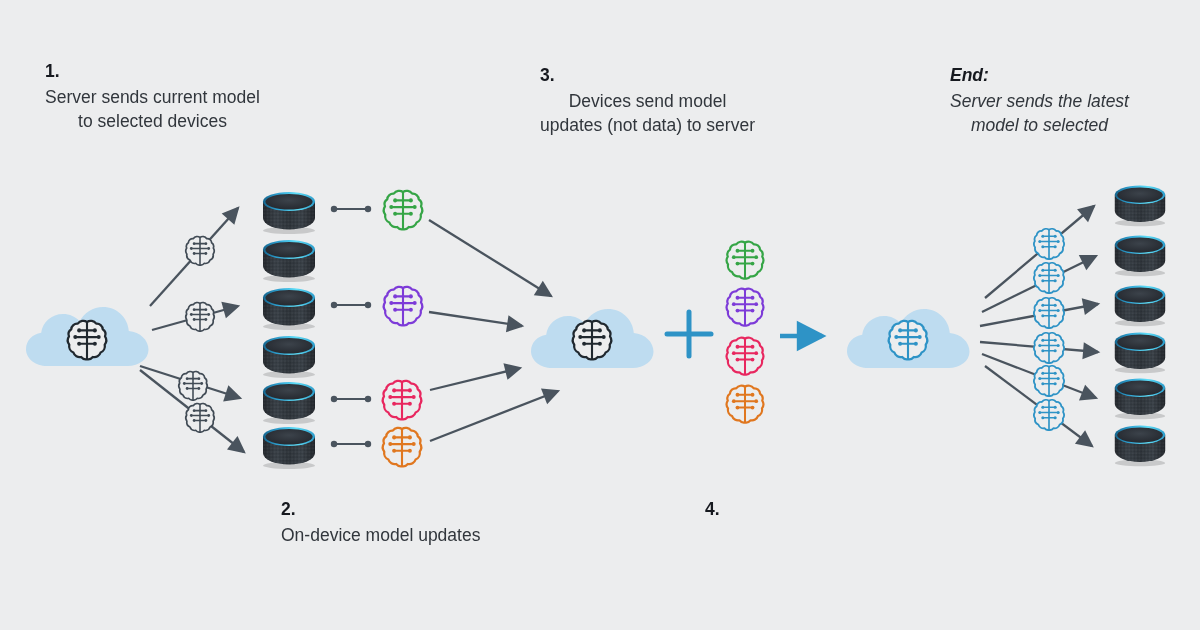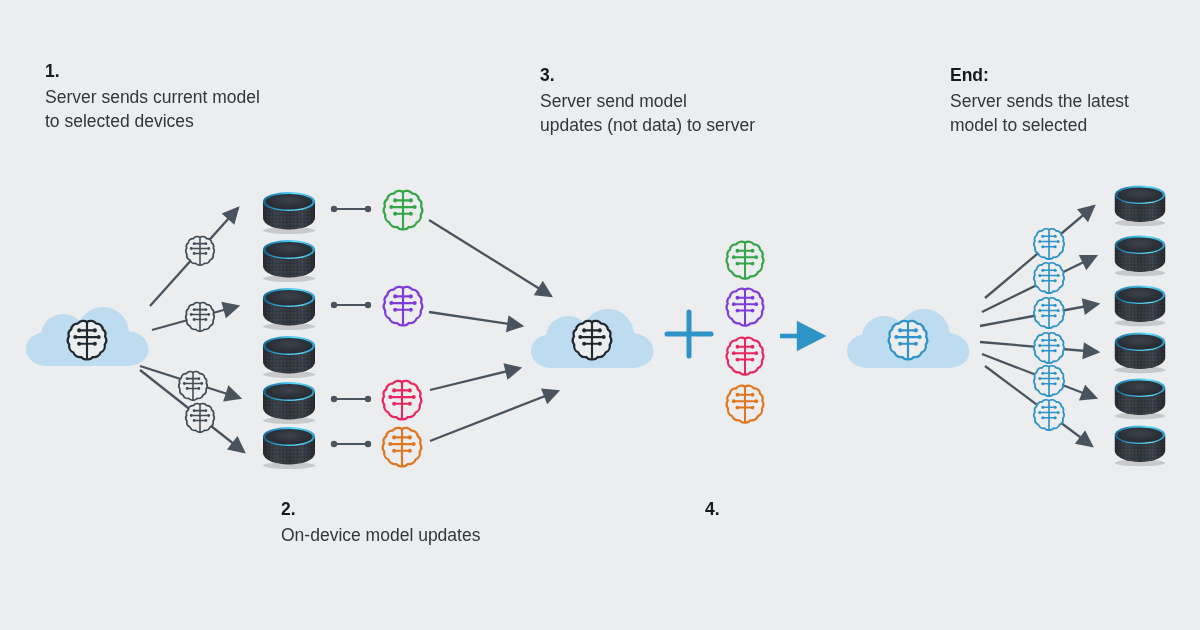--- a/index.html
+++ b/index.html
@@ -10,21 +10,21 @@
   }
   html,body{margin:0;padding:0;}
   .stage{
     position:relative; width:1200px; height:630px; overflow:hidden;
     background:var(--background);
     font-family:"Liberation Sans", sans-serif;
   }
   .layer{position:absolute;left:0;top:0;width:1200px;height:630px;}
   .label{position:absolute; font-size:17.5px; line-height:1.34;}
   .label-num{font-weight:700; color:var(--ink); margin-bottom:3px;}
-  .label-text{color:var(--text); white-space:pre-line;}
+  .label-text{color:var(--text); white-space:pre-line;text-align:center;}
   .c-gray{color:var(--grayBrain);}
   .c-dark{color:var(--darkBrain);}
   .c-green{color:var(--green);}
   .c-purple{color:var(--purple);}
   .c-pink{color:var(--pink);}
   .c-orange{color:var(--orange);}
   .c-blue{color:var(--blue);}
 </style>
 </head>
 <body>
@@ -200,25 +200,25 @@
   </svg>
 
   <div class="label" style="left:45px; top:60px;">
     <div class="label-num">1.</div>
     <div class="label-text">Server sends current model
 to selected devices</div>
   </div>
 
   <div class="label" style="left:540px; top:64px;">
     <div class="label-num">3.</div>
-    <div class="label-text">Server send model
+    <div class="label-text">Devices send model
 updates (not data) to server</div>
   </div>
 
-  <div class="label" style="left:950px; top:64px;">
+  <div class="label" style="left:950px; top:64px;font-style:italic;">
     <div class="label-num">End:</div>
     <div class="label-text">Server sends the latest
 model to selected</div>
   </div>
 
   <div class="label" style="left:281px; top:498px;">
     <div class="label-num">2.</div>
     <div class="label-text">On-device model updates</div>
   </div>
 

